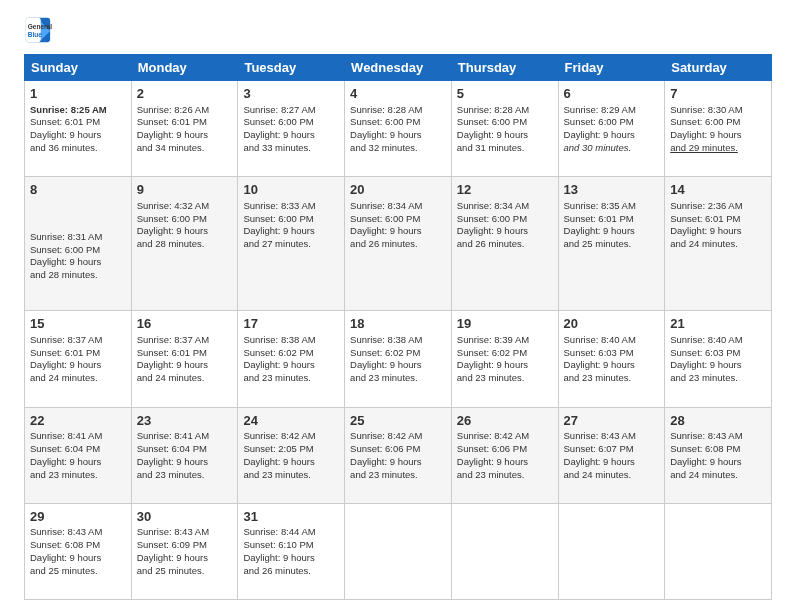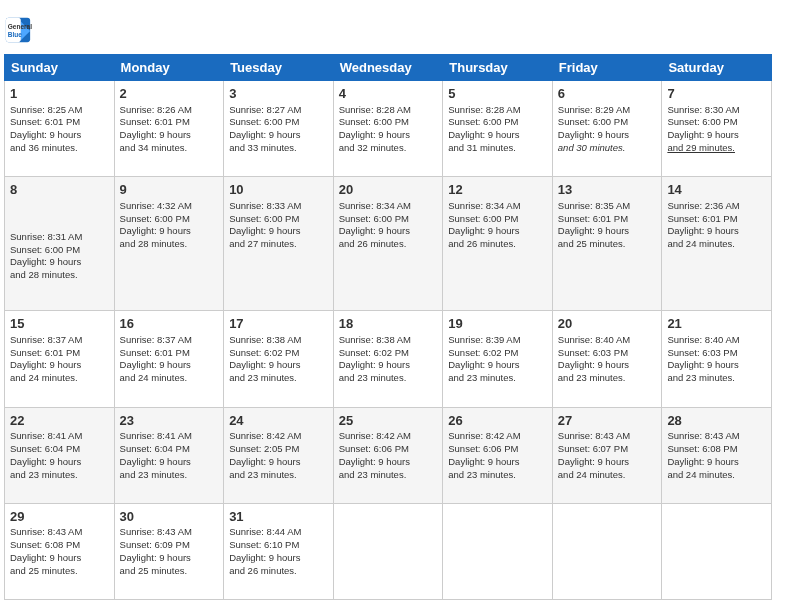--- a/index.html
+++ b/index.html
@@ -6,21 +6,21 @@
     body {
       font-family: Arial, sans-serif;
       background: #fff;
       width: 792px;
       height: 612px;
       overflow: hidden;
     }
     .page {
       width: 792px;
       height: 612px;
-      padding: 16px 20px 12px 4px;
+      padding: 16px 20px 12px 24px;
       display: flex;
       flex-direction: column;
     }
     .header {
       display: flex;
       justify-content: space-between;
       align-items: flex-start;
       margin-bottom: 10px;
     }
     .logo {
@@ -115,21 +115,21 @@
           <th>Wednesday</th>
           <th>Thursday</th>
           <th>Friday</th>
           <th>Saturday</th>
         </tr>
     </thead>
     <tbody id="calendar-body">
     <tr>
           <td>
             <span class="day-num">1</span>
-            <span style="display: block;">Sunrise: 8:25 AM</span>
+            <span style="display: block; font-weight: bold;">Sunrise: 8:25 AM</span>
             <span style="display: block;">Sunset: 6:01 PM</span>
             <span style="display: block;">Daylight: 9 hours</span>
             <span style="display: block;">and 36 minutes.</span>
           </td>
           <td>
             <span class="day-num">2</span>
             <span style="display: block;">Sunrise: 8:26 AM</span>
             <span style="display: block;">Sunset: 6:01 PM</span>
             <span style="display: block;">Daylight: 9 hours</span>
             <span style="display: block;">and 34 minutes.</span>

